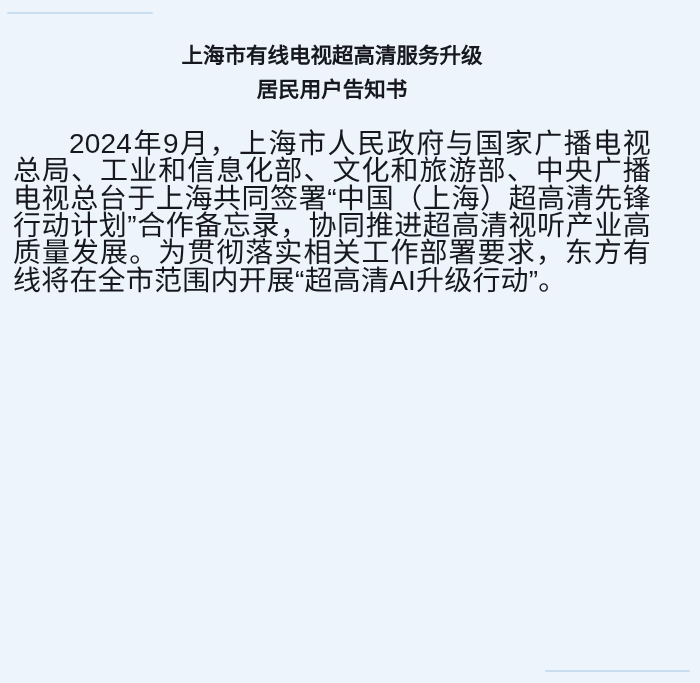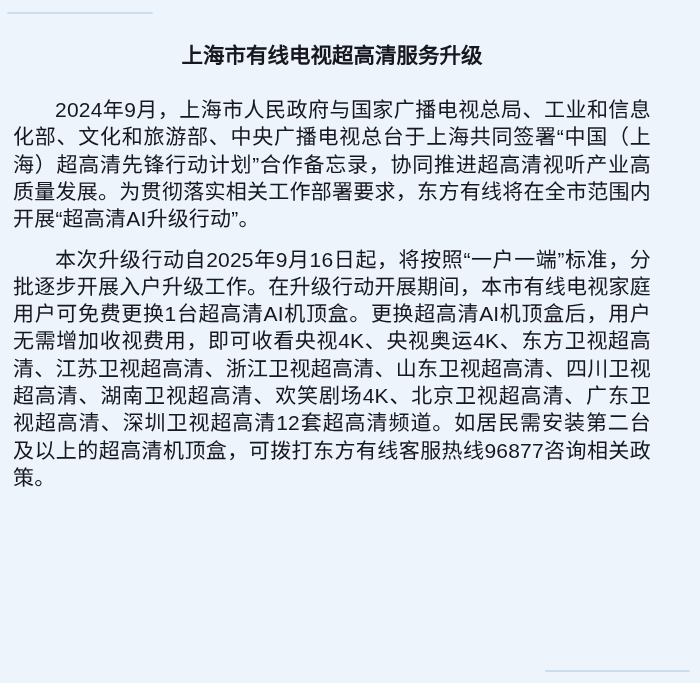--- a/index.html
+++ b/index.html
@@ -36,39 +36,39 @@
     text-align: center;
     font-size: 21.5px;
     font-weight: bold;
     line-height: 1.35;
     color: var(--text);
   }
   .subtitle { margin-top: 5px; }
   .body-text { margin-top: 25px; }
   .body-text p {
     margin: 13px 0 0;
-    font-size: 21px;
+    font-size: 28px;
     line-height: 27.3px;
     text-align: justify;
     text-indent: 2em;
     color: var(--text);
     letter-spacing: 0.2px;
   }
   .body-text p:first-child { margin-top: 0; }
 </style>
 </head>
 <body>
 
 <div class="doc">
 
   <div class="deco-line top-left"></div>
 
   <h1 class="title">上海市有线电视超高清服务升级</h1>
 
+  <h2 class="subtitle">居民用户告知书</h2>
 
   <div class="body-text">
     <p>2024年9月，上海市人民政府与国家广播电视总局、工业和信息化部、文化和旅游部、中央广播电视总台于上海共同签署“中国（上海）超高清先锋行动计划”合作备忘录，协同推进超高清视听产业高质量发展。为贯彻落实相关工作部署要求，东方有线将在全市范围内开展“超高清AI升级行动”。</p>
-    <p>本次升级行动自2025年9月16日起，将按照“一户一端”标准，分批逐步开展入户升级工作。在升级行动开展期间，本市有线电视家庭用户可免费更换1台超高清AI机顶盒。更换超高清AI机顶盒后，用户无需增加收视费用，即可收看央视4K、央视奥运4K、东方卫视超高清、江苏卫视超高清、浙江卫视超高清、山东卫视超高清、四川卫视超高清、湖南卫视超高清、欢笑剧场4K、北京卫视超高清、广东卫视超高清、深圳卫视超高清12套超高清频道。如居民需安装第二台及以上的超高清机顶盒，可拨打东方有线客服热线96877咨询相关政策。</p>
   </div>
 
   <div class="deco-line bottom-right"></div>
 
 </div>
 
 </body></html>

